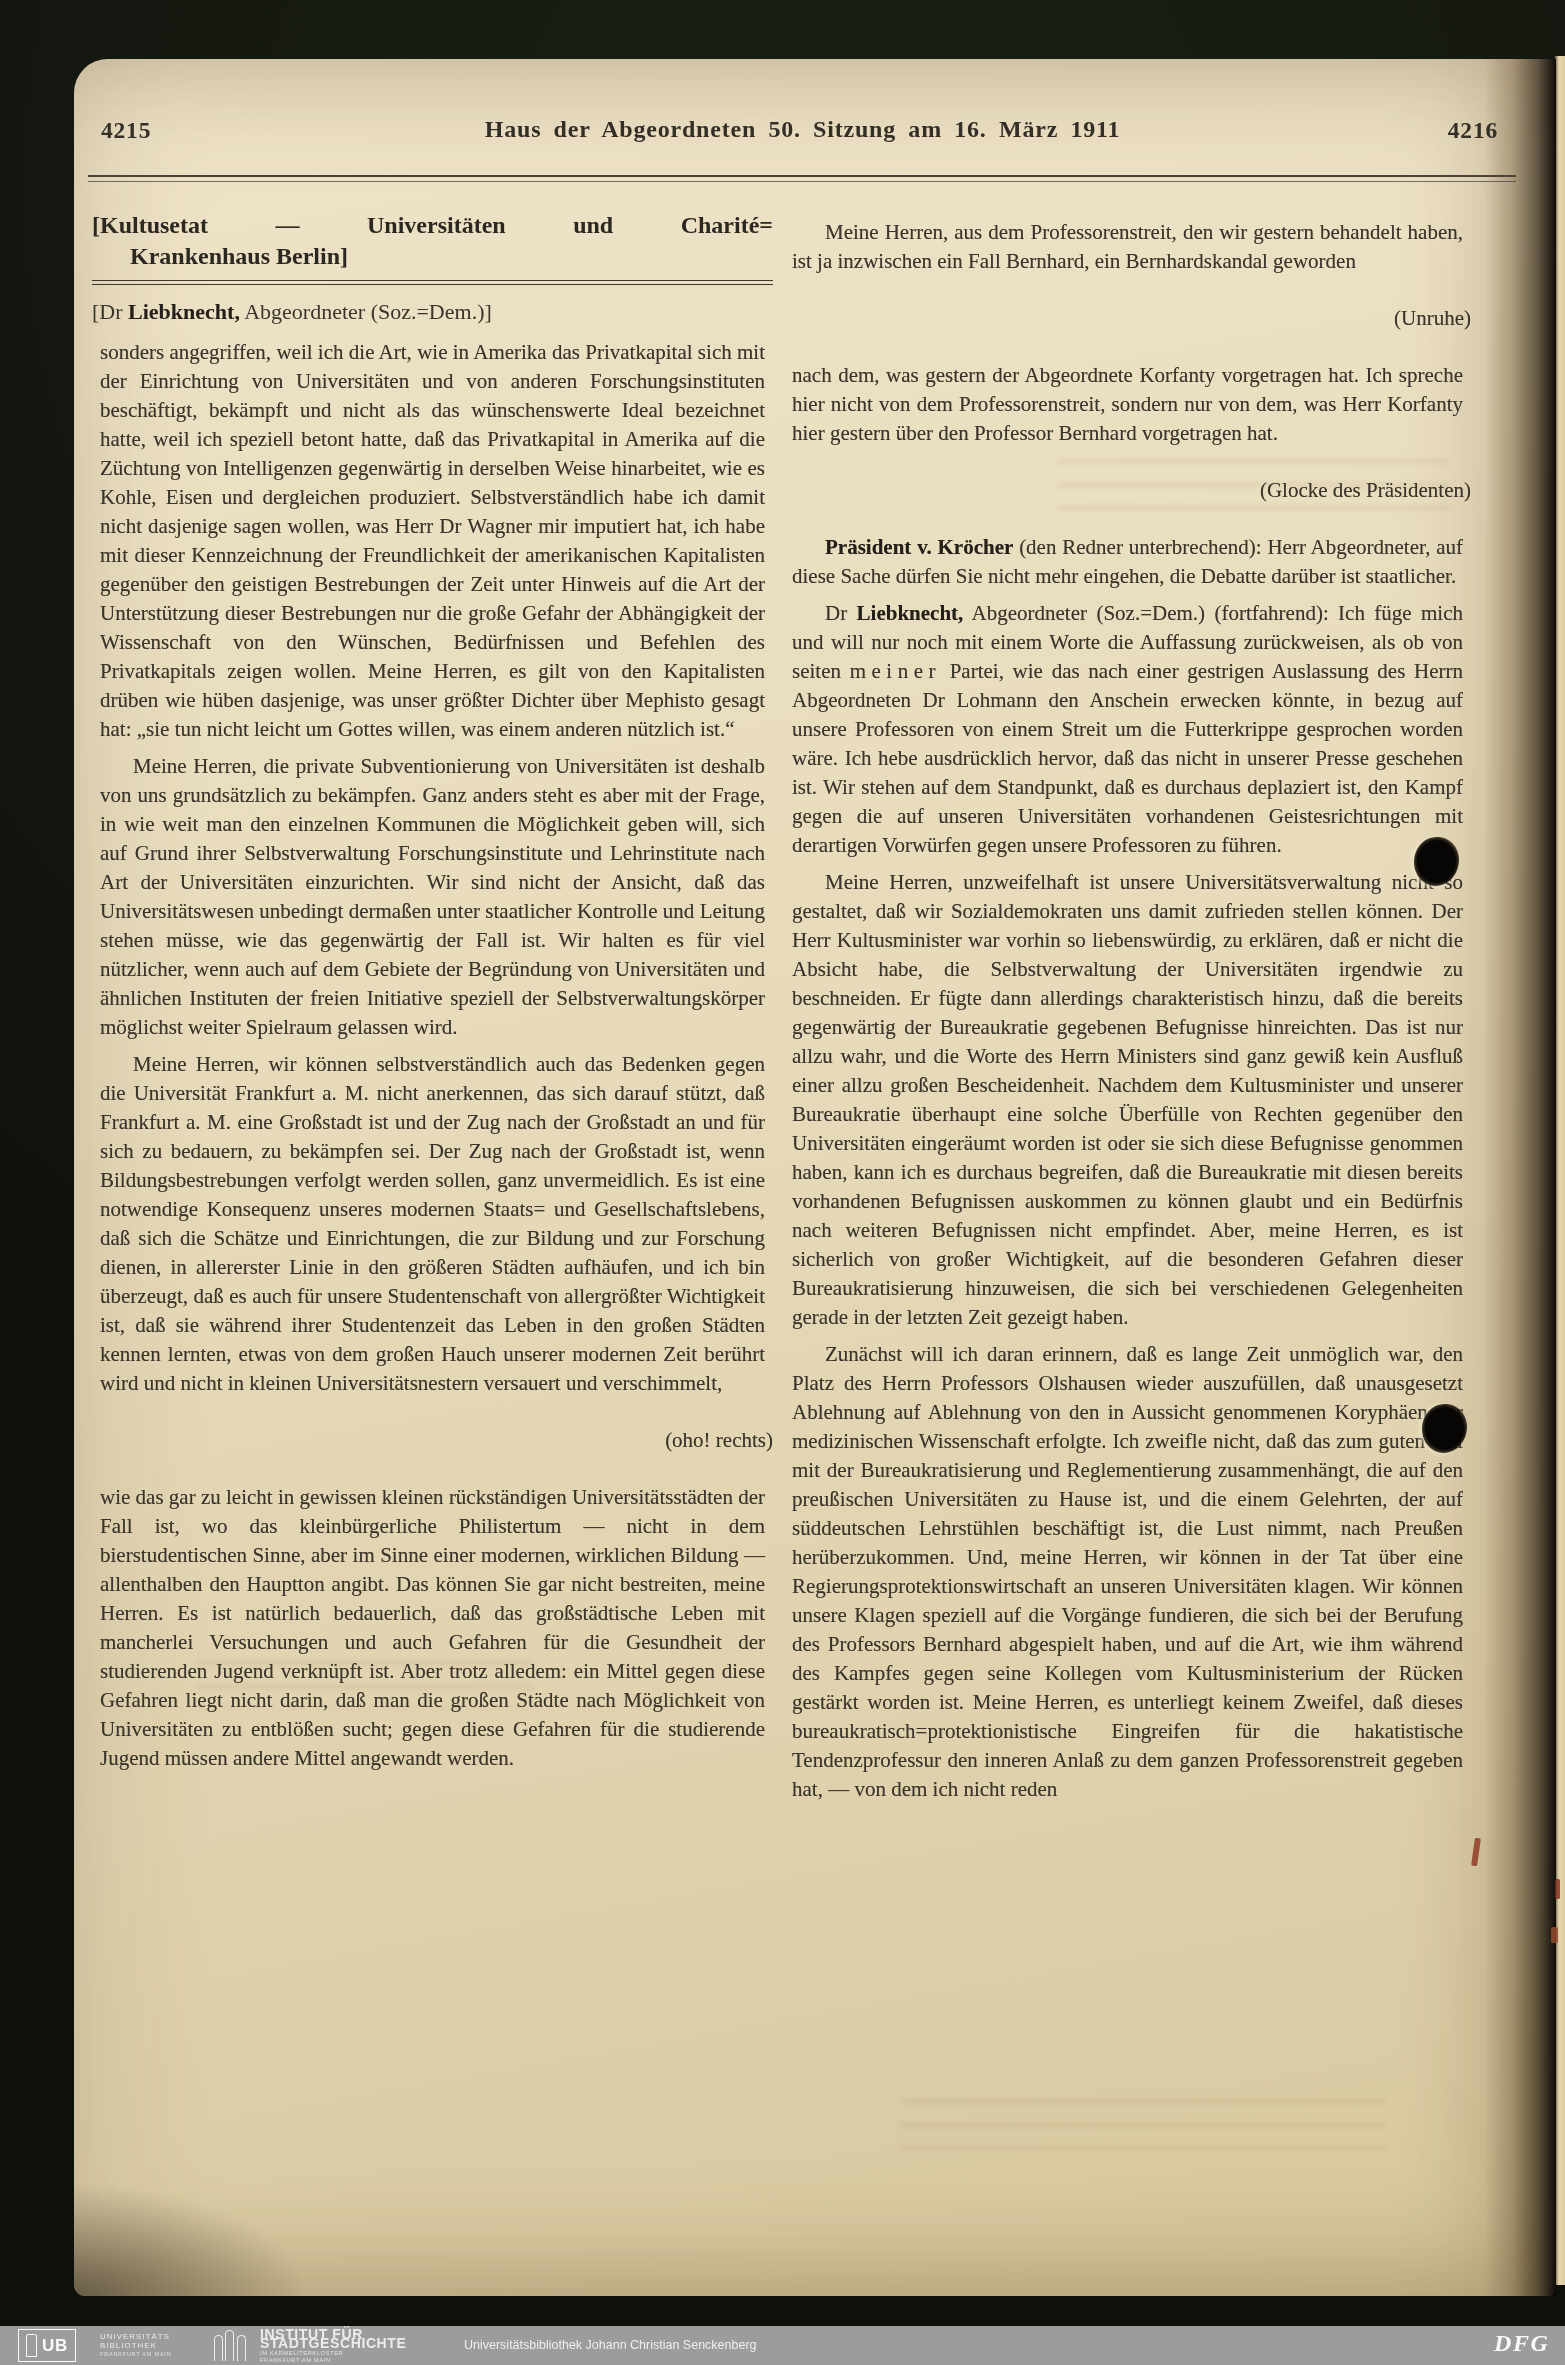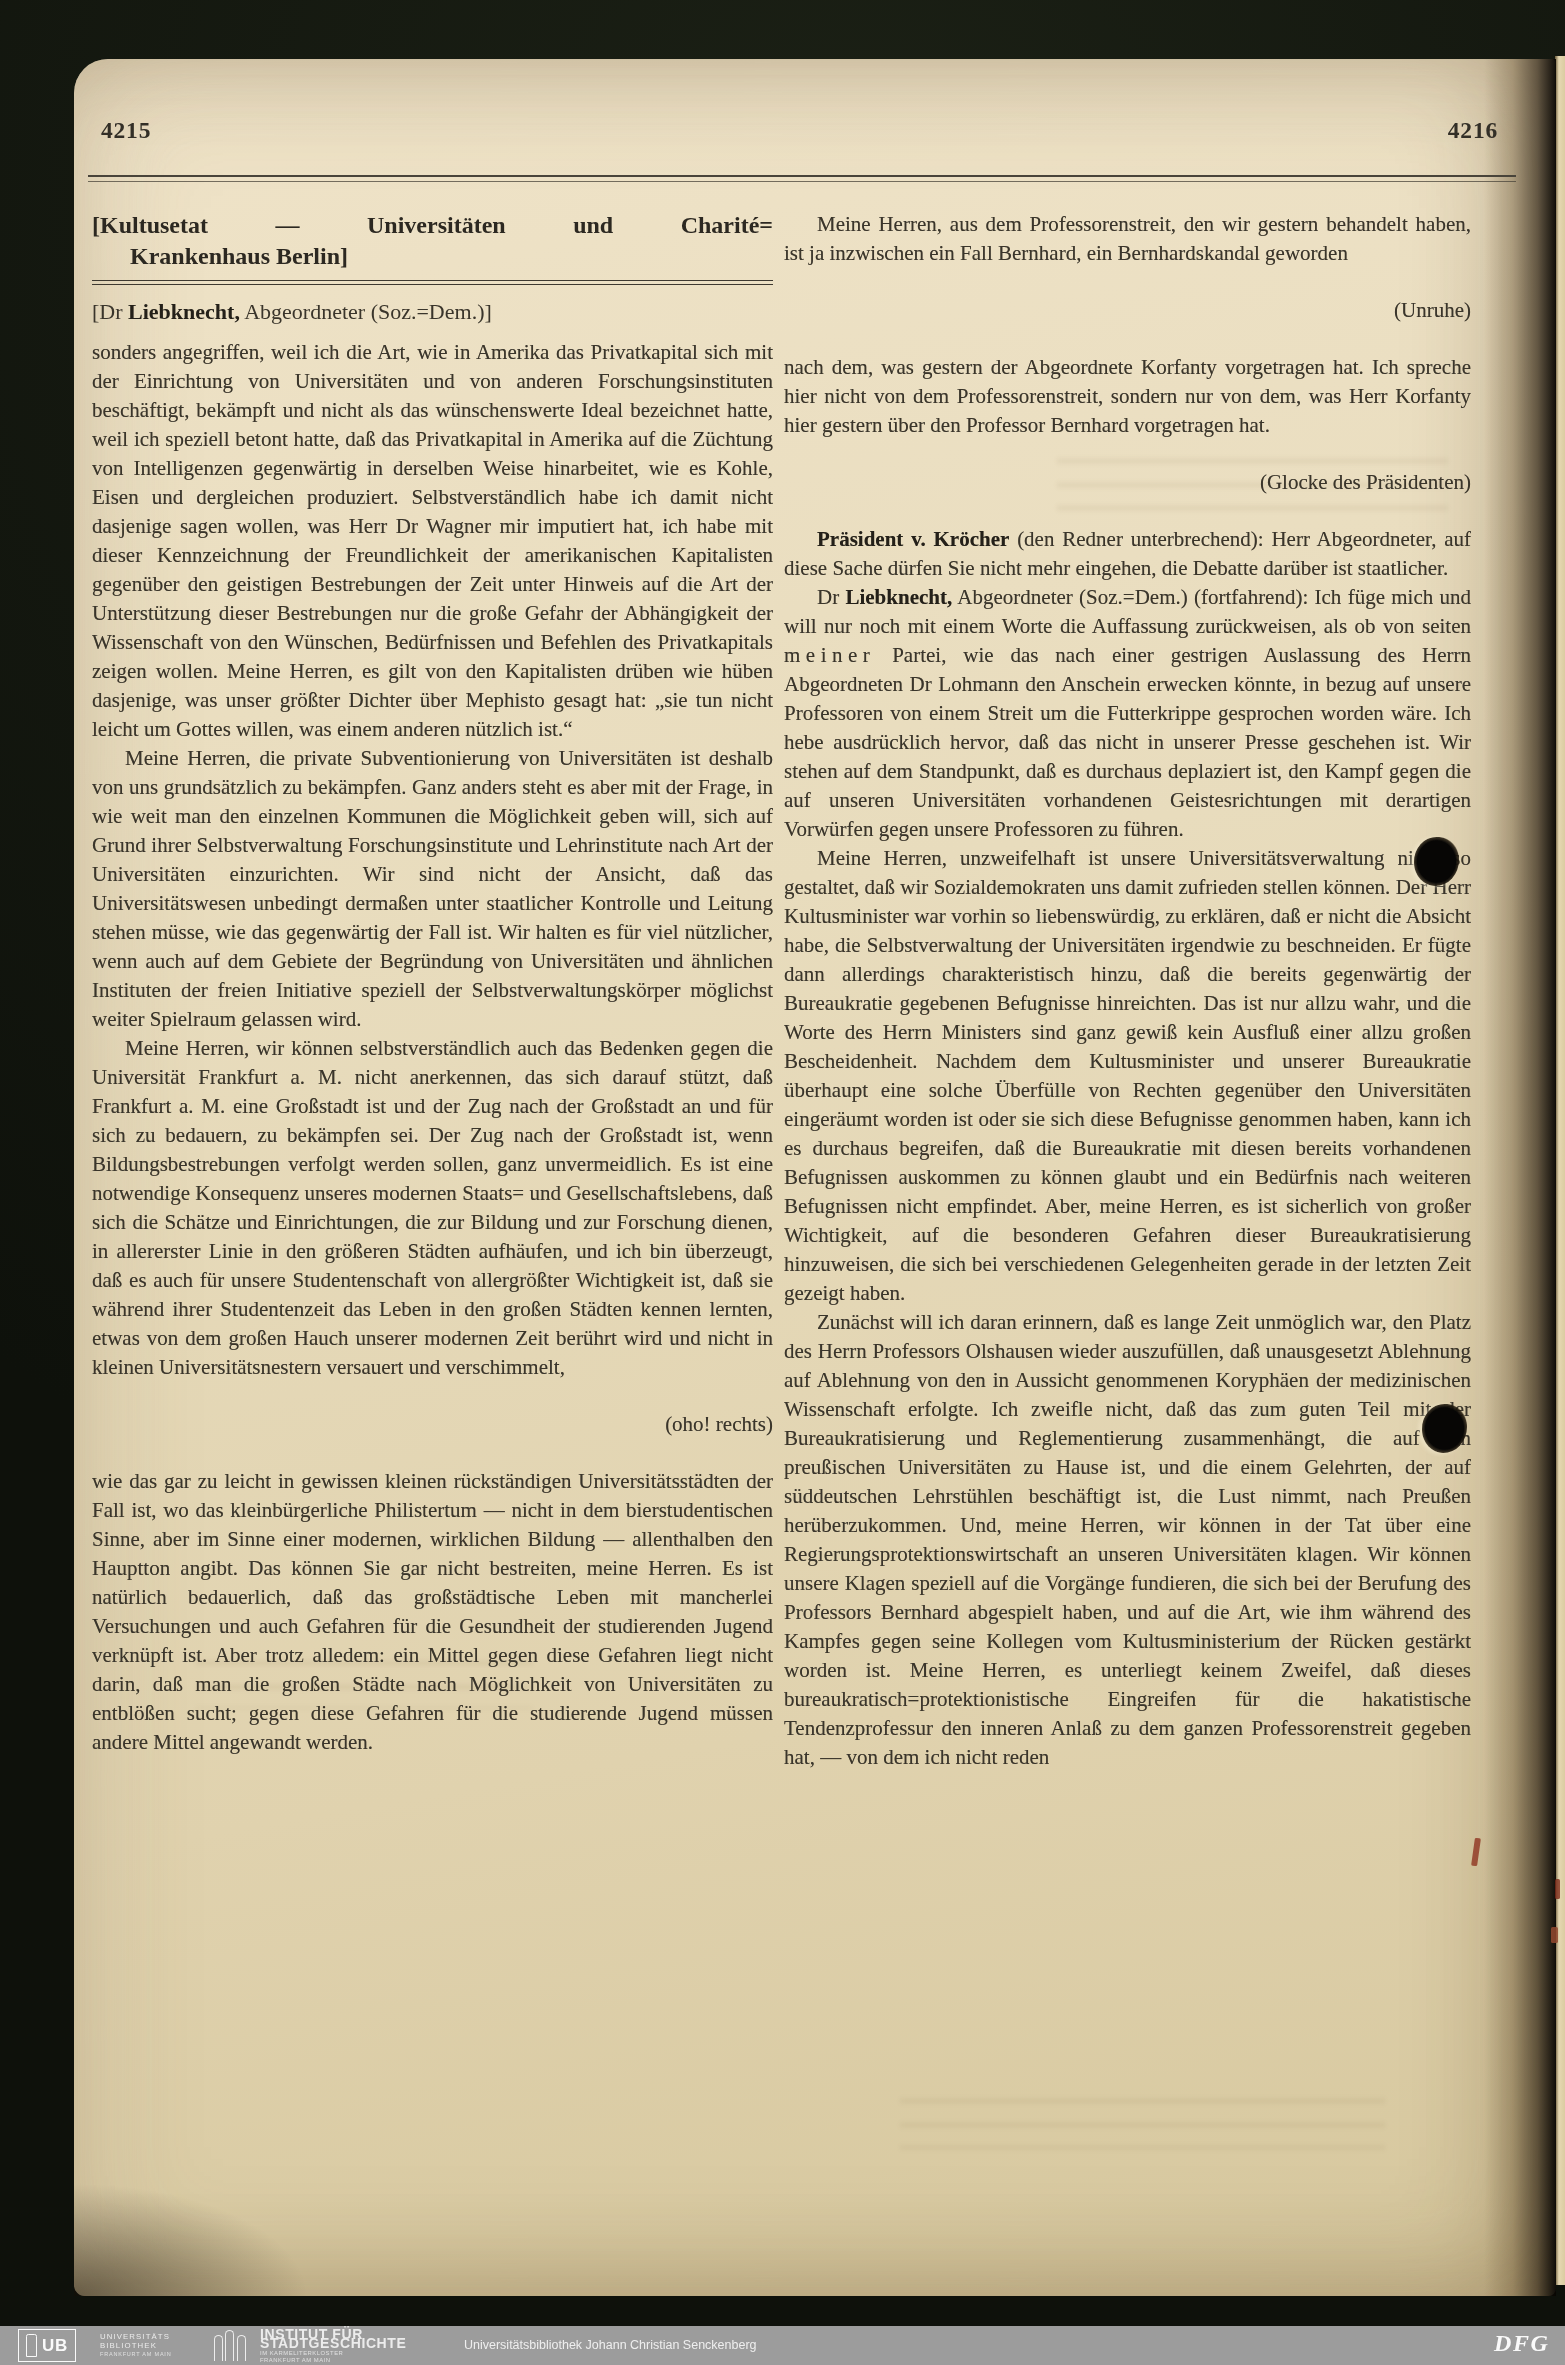--- a/index.html
+++ b/index.html
@@ -30,21 +30,21 @@
   .pageno{position:absolute;top:3.1px;font-size:23.5px;font-weight:bold;color:#332f27;letter-spacing:0.8px;}
   .pageno.pl{left:11px;} .pageno.pr{right:17px;}
   .htitle{position:absolute;left:0;right:0;top:1.6px;text-align:center;font-size:24px;font-weight:bold;
           color:#332f27;letter-spacing:0.8px;word-spacing:5.5px;}
   .hrule{position:absolute;left:88px;top:175px;width:1428px;height:3.9px;
          border-top:2.3px solid #49443a;border-bottom:0.8px solid rgba(73,68,58,.75);}
 
   .col{position:absolute;top:210px;width:681px;color:#3a352b;}
   .col-left{left:92px;}
   .col-right{left:784px;width:687px;}
-  p{margin:0;}
+  p{margin:8px;}
   .body{font-size:21px;line-height:29px;text-align:justify;text-shadow:0 0 0.5px rgba(58,53,43,.45);}
   .indent{text-indent:33px;}
   .interjection{text-align:right;text-indent:0;margin:28px 0;}
   b{color:#242019;}
   .sperr{letter-spacing:5.5px;}
   .topic{font-size:24px;line-height:31px;font-weight:bold;color:#2c2821;}
   .topic-l1{text-align:justify;text-align-last:justify;}
   .topic-l2{padding-left:38px;}
   .drule{height:3.1px;border-top:1.6px solid #3e3930;border-bottom:1.6px solid #3e3930;margin:7.8px 0 12.5px 0;}
   .speaker-tag{font-size:22px;line-height:30px;margin-bottom:11px;color:#3a352b;}
@@ -76,20 +76,21 @@
   <div class="next-edge"></div>
   <div class="fold"></div>
   <div class="curl"></div>
 
   <div class="ghost" style="left:1057px;top:458px;width:391px;height:70px;"></div>
   <div class="ghost" style="left:196px;top:1660px;width:337px;height:49px;"></div>
   <div class="ghost" style="left:900px;top:2098px;width:485px;height:52px;"></div>
 
   <div class="header-row">
     <span class="pageno pl">4215</span>
+    <span class="htitle">Haus der Abgeordneten 50. Sitzung am 16. März 1911</span>
     <span class="pageno pr">4216</span>
   </div>
   <div class="hrule"></div>
 
   <div class="col col-left">
     <div class="topic">
       <div class="topic-l1">[Kultusetat — Universitäten und Charité=</div>
       <div class="topic-l2">Krankenhaus Berlin]</div>
     </div>
     <div class="drule"></div>

